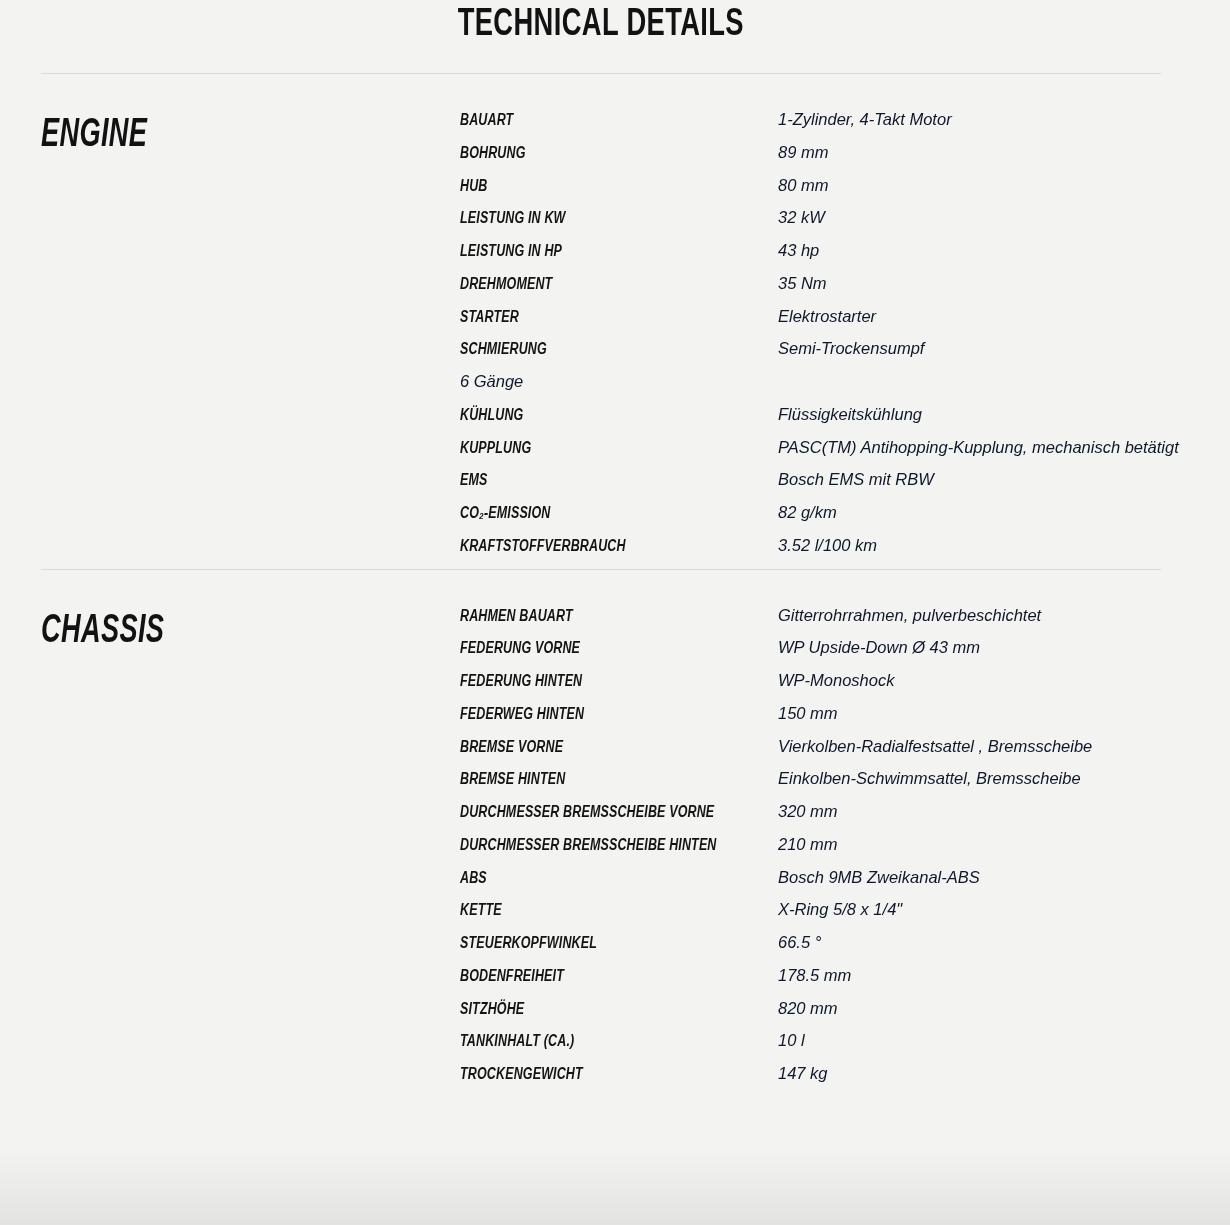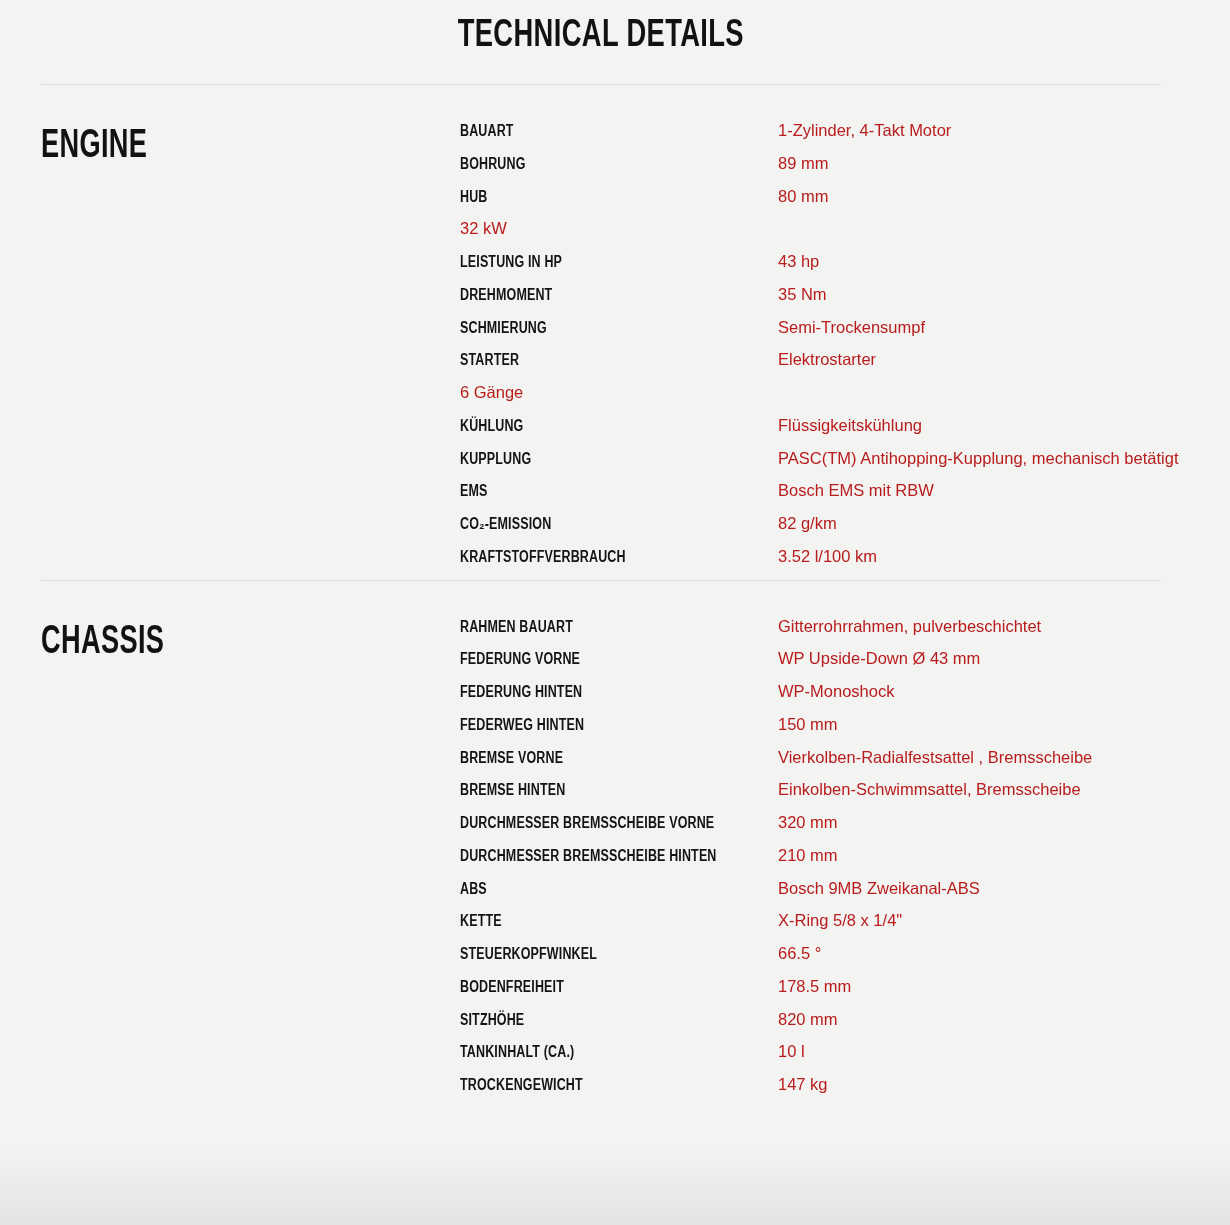--- a/index.html
+++ b/index.html
@@ -14,21 +14,20 @@
     background: #f3f3f2;
     font-family: "Liberation Sans", sans-serif;
     -webkit-font-smoothing: antialiased;
   }
   .container {
     width: 1120px;
     margin-left: 41px;
   }
   .page-title {
     margin: 0;
-    padding-top: 11px;
     height: 44px;
     text-align: center;
     font-size: 38px;
     line-height: 44px;
     font-weight: bold;
     color: #121212;
   }
   .page-title .condensed {
     display: inline-block;
     transform: scaleX(0.72);
@@ -41,21 +40,21 @@
     border: 0;
     border-top: 1px solid #dcdcdc;
     margin: 0;
     height: 0;
   }
   .spec-section {
     display: grid;
     grid-template-columns: 419px 1fr;
     padding: 36px 0 48px 0;
   }
-  .spec-section:last-child { padding-bottom: 0; }
+  .spec-section:last-child { padding-bottom: 0; font-style: italic; }
   .section-heading {
     margin: 2px 0 0 0;
     font-size: 40px;
     line-height: 1;
     font-weight: bold;
     color: #121212;
   }
   .section-heading .condensed {
     display: inline-block;
     transform: scaleX(0.68);
@@ -78,21 +77,21 @@
   }
   .spec-label .condensed {
     display: inline-block;
     transform: scaleX(0.78);
     transform-origin: left center;
     letter-spacing: 0.2px;
     white-space: nowrap;
   }
   .spec-value {
     font-size: 16.5px;
-    color: #b91c1c;
+    color: #0f172a;
     white-space: nowrap;
   }
   .bottom-fade {
     position: absolute;
     left: 0;
     right: 0;
     bottom: 0;
     height: 78px;
     pointer-events: none;
     background: linear-gradient(to bottom, rgba(0,0,0,0) 0%, rgba(0,0,0,0.065) 100%);
@@ -120,41 +119,42 @@
     <div class="spec-label"><span class="condensed js-label">BOHRUNG</span></div>
     <div class="spec-value js-value">89 mm</div>
   </div>
 
   <div class="spec-row">
     <div class="spec-label"><span class="condensed js-label">HUB</span></div>
     <div class="spec-value js-value">80 mm</div>
   </div>
 
   <div class="spec-row">
+    <div class="spec-label"><span class="condensed js-label">LEISTUNG IN KW</span></div>
     <div class="spec-value js-value">32 kW</div>
   </div>
 
   <div class="spec-row">
     <div class="spec-label"><span class="condensed js-label">LEISTUNG IN HP</span></div>
     <div class="spec-value js-value">43 hp</div>
   </div>
 
   <div class="spec-row">
     <div class="spec-label"><span class="condensed js-label">DREHMOMENT</span></div>
     <div class="spec-value js-value">35 Nm</div>
   </div>
 
   <div class="spec-row">
+    <div class="spec-label"><span class="condensed js-label">STARTER</span></div>
+    <div class="spec-value js-value">Elektrostarter</div>
+  </div>
+
+  <div class="spec-row">
     <div class="spec-label"><span class="condensed js-label">SCHMIERUNG</span></div>
     <div class="spec-value js-value">Semi-Trockensumpf</div>
-  </div>
-
-  <div class="spec-row">
-    <div class="spec-label"><span class="condensed js-label">STARTER</span></div>
-    <div class="spec-value js-value">Elektrostarter</div>
   </div>
 
   <div class="spec-row">
     <div class="spec-value js-value">6 Gänge</div>
   </div>
 
   <div class="spec-row">
     <div class="spec-label"><span class="condensed js-label">KÜHLUNG</span></div>
     <div class="spec-value js-value">Flüssigkeitskühlung</div>
   </div>

